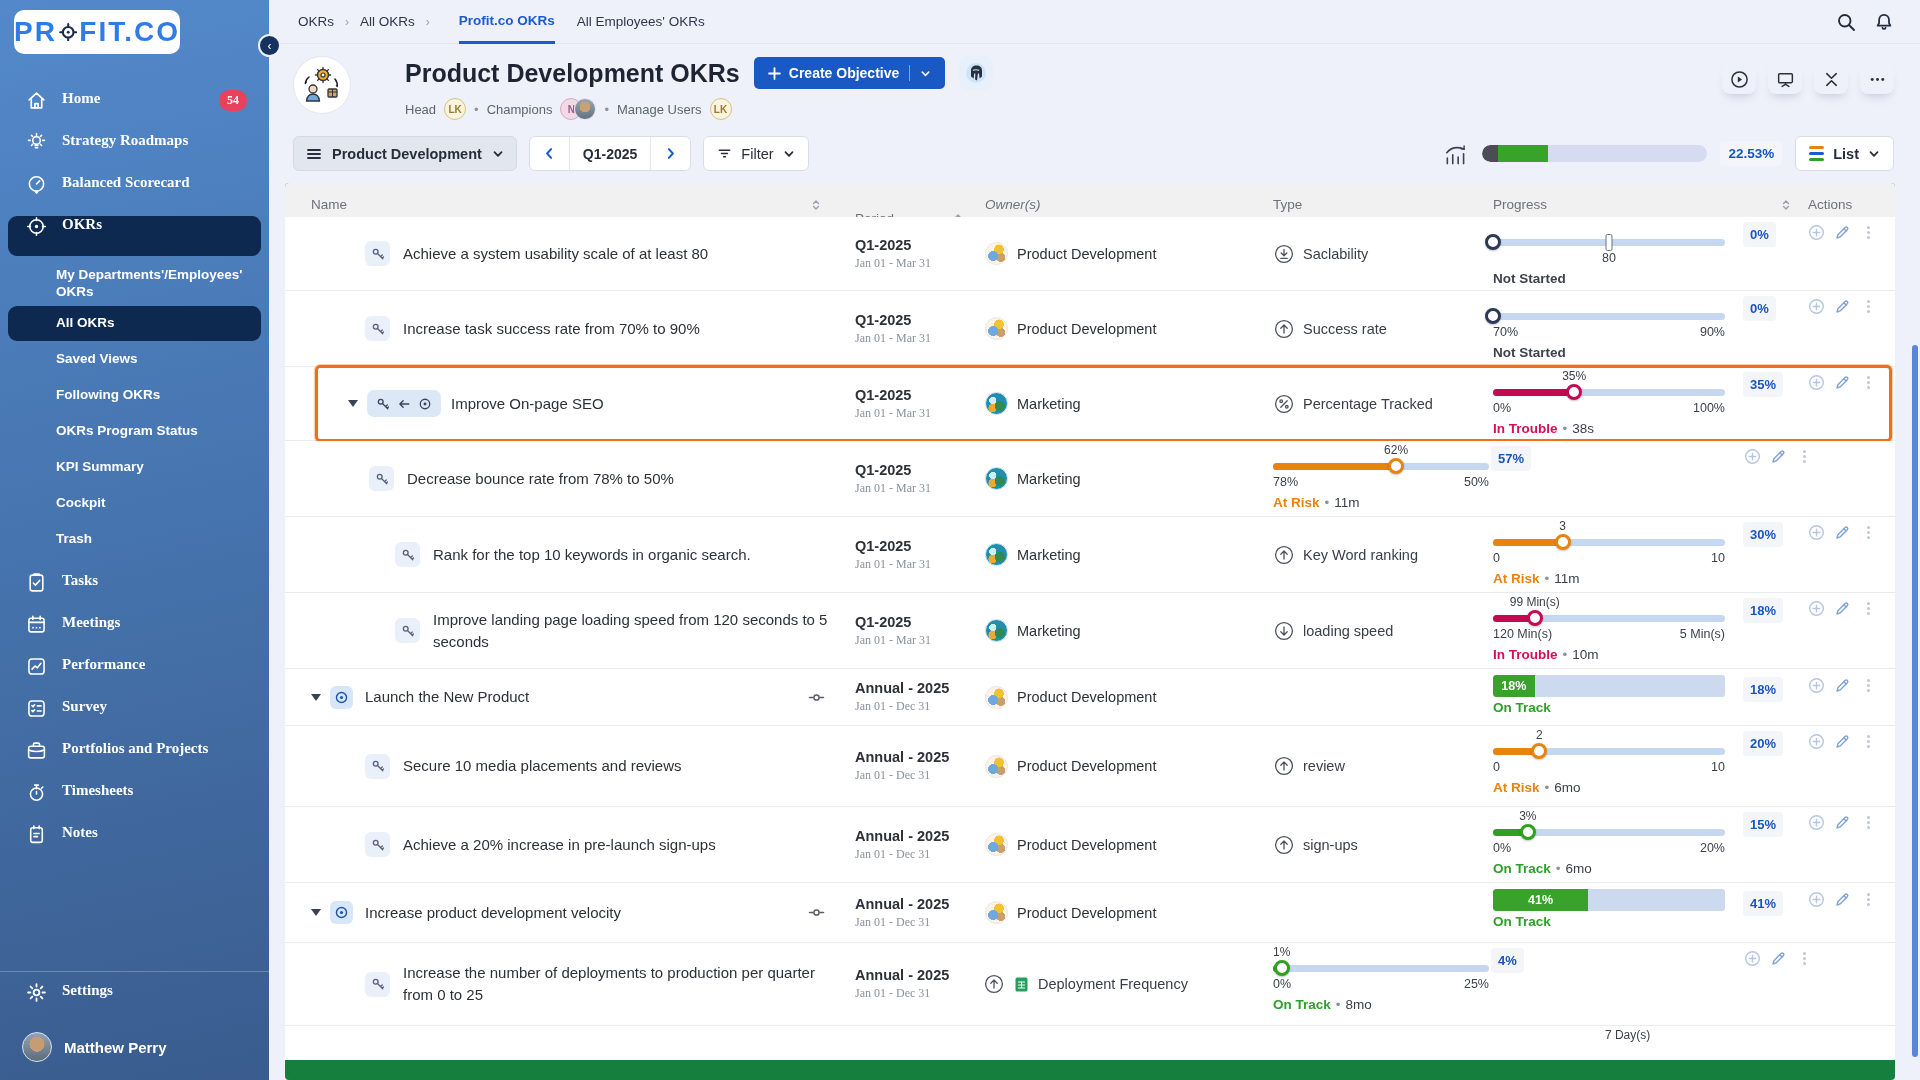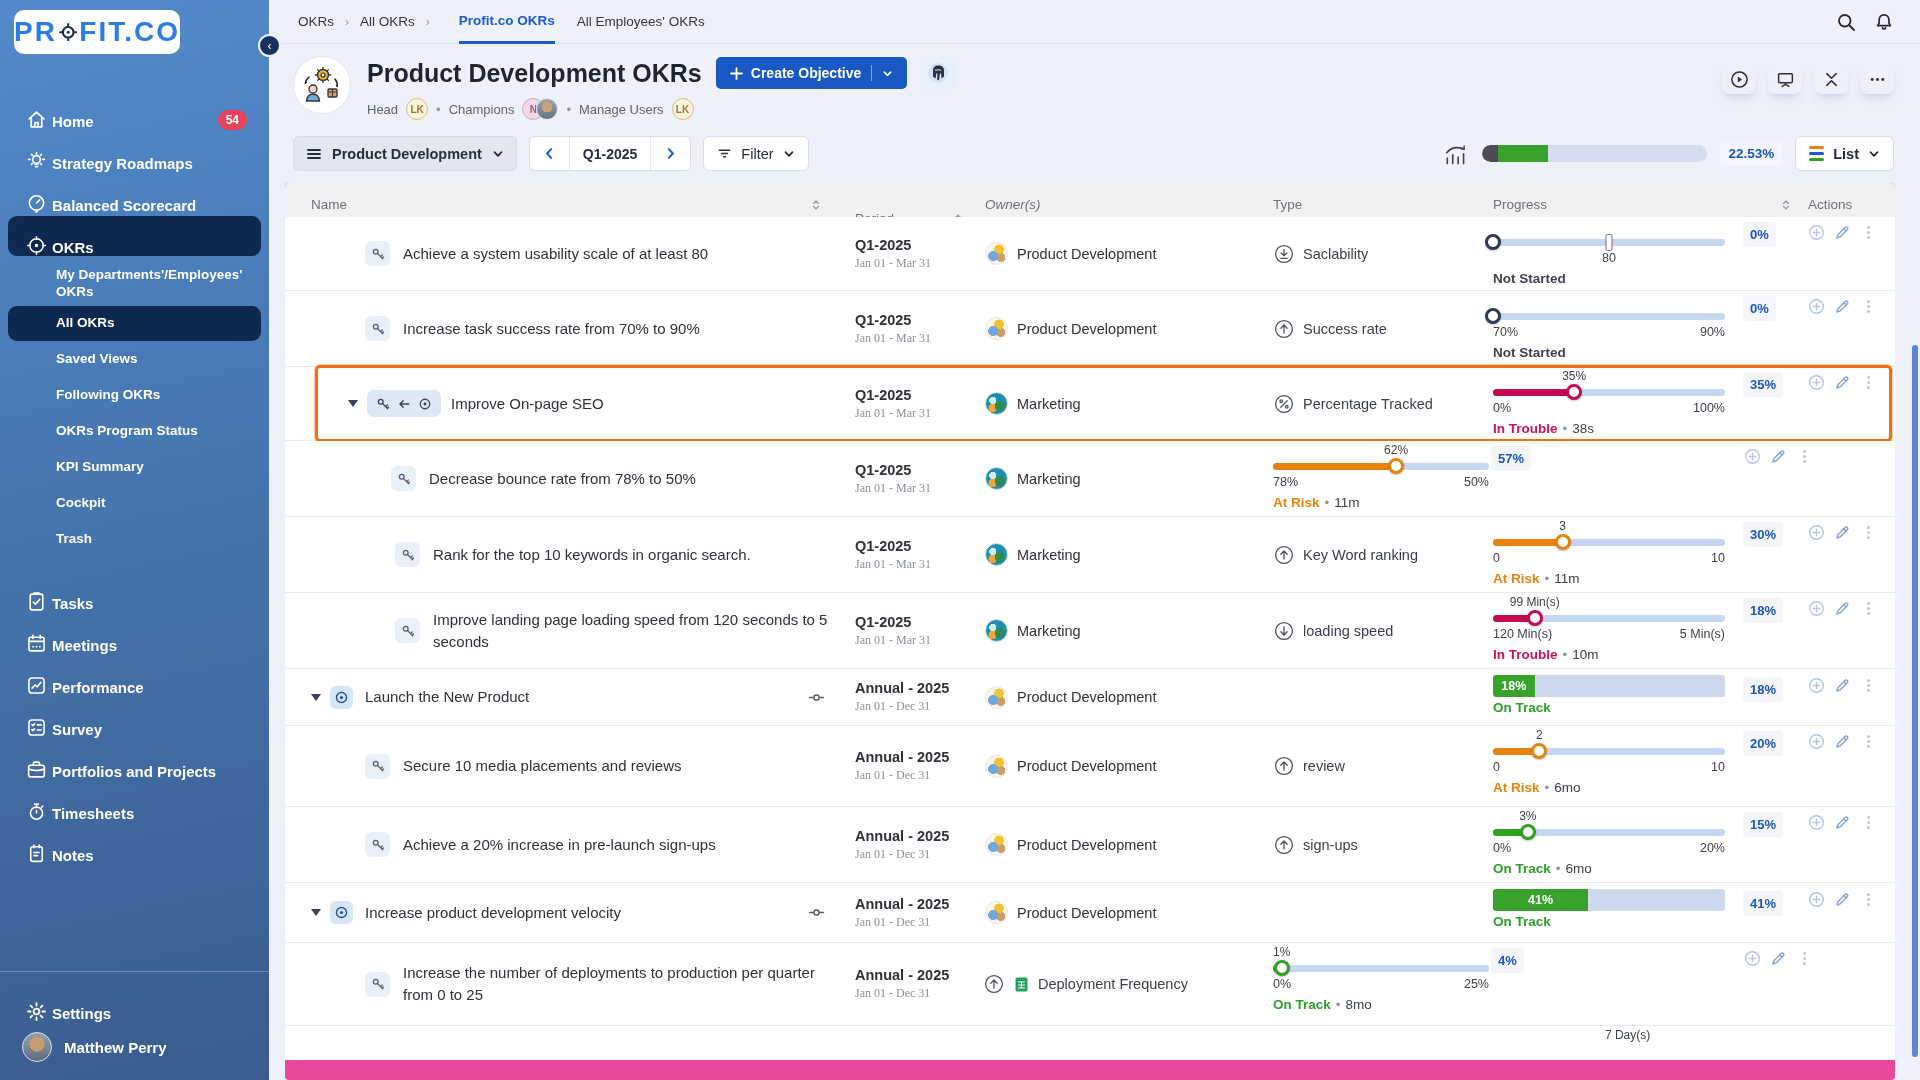--- a/index.html
+++ b/index.html
@@ -15,22 +15,22 @@
     background:linear-gradient(168deg,#5389cb 0%,#4674ae 48%,#3a5c8e 100%);
     color:#fff; display:flex; flex-direction:column; }
   .logo-box { margin:10px 0 0 14px; width:166px; height:44px; background:#fff; border-radius:10px;
     display:flex; align-items:center; justify-content:center; gap:1px; }
   .logo-text { font-size:28px; font-weight:bold; letter-spacing:2px; color:#2e7bea; }
   .logo-target { width:19px; height:19px; margin:0 1px; color:#1d2b4f; }
   .collapse-btn { position:absolute; top:34px; left:258px; width:23px; height:23px; border-radius:50%;
     background:#16335f; border:2px solid #eef1fa; color:#fff; font-size:12px; display:flex;
     align-items:center; justify-content:center; z-index:5; cursor:pointer; }
   .nav { margin-top:34px; }
-  .nav-item { display:flex; align-items:flex-end; gap:5px; height:40px; margin:2px 8px;
-    padding-left:18px; border-radius:9px; font-size:15px; font-weight:bold; cursor:pointer; }
+  .nav-item { display:flex; align-items:flex-start; gap:15px; height:40px; margin:2px 8px;
+    padding-left:18px; border-radius:9px; font-size:15px; font-weight:bold; cursor:pointer;font-family:Liberation Serif, serif; }
   .nav-item .nicon { width:21px; height:21px; color:#fff; flex:0 0 21px; }
   .nav-item.active { background:#0e2950; }
   .nav-badge { margin-left:auto; margin-right:14px; background:#e8415c; color:#fff; font-size:12px;
     font-weight:bold; border-radius:10px; padding:3px 8px; }
   .sub-nav { margin-top:4px; }
   .sub-item { display:flex; align-items:center; min-height:35px; margin:1px 8px 1px 8px;
     padding:4px 14px 4px 48px; border-radius:9px; font-size:13.5px; font-weight:bold;
     line-height:1.25; cursor:pointer; }
   .sub-item.active { background:#0e2950; }
   .nav2 { margin-top:12px; }
@@ -48,21 +48,21 @@
   .topbar { height:44px; display:flex; align-items:center; padding:0 26px 0 29px;
     border-bottom:1px solid #e2e6f1; flex:0 0 44px; }
   .crumb { font-size:13.5px; color:#30364a; cursor:pointer; }
   .crumb-sep { color:#9aa2b3; margin:0 11px; font-size:12px; }
   .tab-active { position:relative; font-size:13.5px; font-weight:bold; color:#1b5bd0; margin-left:18px;
     height:44px; display:flex; align-items:center; cursor:pointer; border-bottom:3px solid #1b5bd0; }
   .tab-plain { font-size:13.5px; color:#30364a; margin-left:22px; cursor:pointer; }
   .topbar-icons { margin-left:auto; display:flex; gap:18px; color:#222a3d; }
   .topbar-icons .tbi { width:20px; height:20px; cursor:pointer; }
 
-  .page-head { display:flex; align-items:flex-start; padding:12px 26px 6px 24px; }
+  .page-head { display:flex; align-items:flex-start; padding:12px 26px 6px 24px;gap:38px; }
   .ws-icon { width:58px; height:58px; border-radius:50%; background:#fff; border:1px solid #e4e7f0;
     display:flex; align-items:center; justify-content:center; }
   .head-col { margin-left:16px; }
   .title-row { display:flex; align-items:center; gap:14px; }
   .page-title { font-size:25px; font-weight:bold; color:#1e2433; }
   .create-btn { display:flex; align-items:center; gap:8px; background:#1a58c4; color:#fff;
     border:none; border-radius:5px; height:32px; padding:0 14px; font-size:14px; font-weight:bold;
     cursor:pointer; }
   .create-btn .cdiv { width:1px; height:16px; background:rgba(255,255,255,.45); margin:0 2px; }
   .helmet-chip { width:34px; height:34px; border-radius:8px; background:#e8f0fb; display:flex;
@@ -102,21 +102,21 @@
   .ob-green { width:50px; background:#39a22b; }
   .overall-label { font-size:13.5px; font-weight:bold; color:#1b55c0; background:#f3f5fa;
     border-radius:4px; padding:5px 8px; }
   .view-btn { display:flex; align-items:center; gap:9px; background:#fff; border:1px solid #d9dde8;
     border-radius:6px; height:35px; padding:0 13px; font-size:14.5px; font-weight:bold; color:#272d3a;
     cursor:pointer; }
   .tri-lines { display:flex; flex-direction:column; gap:3px; }
   .tri-lines i { width:15px; height:3px; border-radius:2px; display:block; }
 
   
-  .card { margin:2px 25px 0 16px; background:#ec4899; border-radius:4px; flex:1; overflow:hidden;
+  .card { margin:2px 25px 0 16px; background:#15803d; border-radius:4px; flex:1; overflow:hidden;
     display:flex; flex-direction:column; }
   .tgrid { display:grid; grid-template-columns:556px 138px 290px 220px 252px 64px 1fr; }
   .thead { background:#f1f1f2; color:#6f7179; font-size:13.5px; height:34px; align-items:center; }
   .th { display:flex; align-items:center; }
   .sort-ic { width:14px; height:14px; color:#9aa0ab; cursor:pointer; }
 
   .row { position:relative; border-bottom:1px solid #eaebef; background:#fff; }
   .row.h76 { height:76px; } .row.h74 { height:74px; } .row.h57 { height:57px; }
   .row.h81 { height:81px; } .row.h60 { height:60px; } .row.h83 { height:83px; }
   .cell { display:flex; align-items:center; }
@@ -758,21 +758,21 @@
                 <svg viewBox="0 0 17 17" fill="currentColor">
                   <circle cx="8.5" cy="3.5" r="1.5"></circle>
                   <circle cx="8.5" cy="8.5" r="1.5"></circle>
                   <circle cx="8.5" cy="13.5" r="1.5"></circle>
                 </svg>
               </span>
             </div>
             <div class="hl-border"></div>
           </div>
           <div class="tgrid row h76">
-            <div class="cell name-cell" style="padding-left:106px">
+            <div class="cell name-cell" style="padding-left:84px">
               <span class="kr-chip">
                 <svg viewBox="0 0 16 16" fill="none" stroke="currentColor" stroke-width="1.5" stroke-linecap="round">
                   <circle cx="5.4" cy="5.4" r="2.7"></circle>
                   <path d="M7.4 7.4L13.4 13.4M11 11l1.9-1.9M12.8 12.8l1.4-1.4"></path>
                 </svg>
               </span>
               <span>Decrease bounce rate from 78% to 50%</span>
             </div>
             <div class="cell period-cell">
               <span class="period-main">Q1-2025</span>

